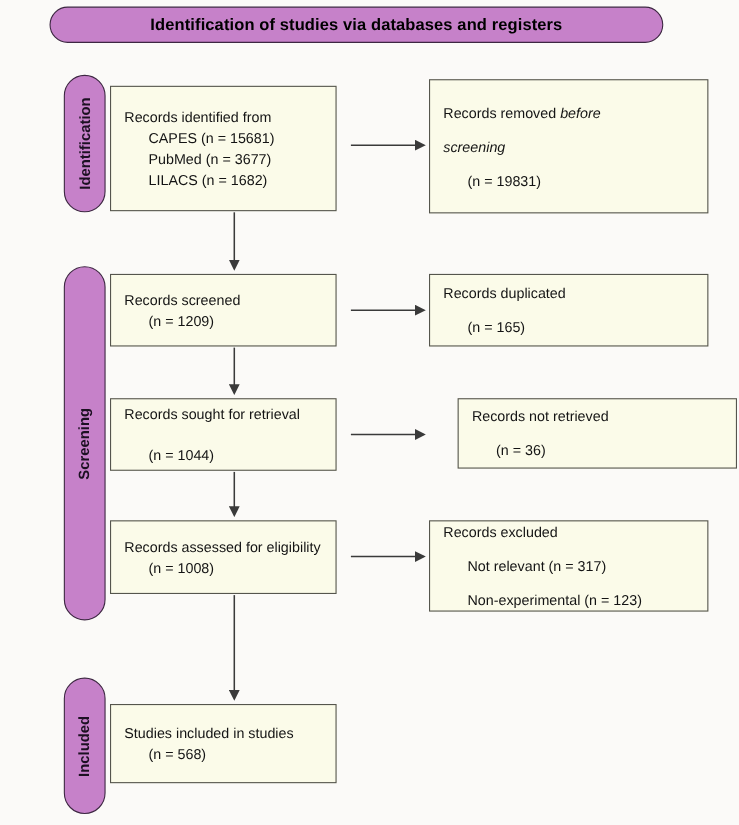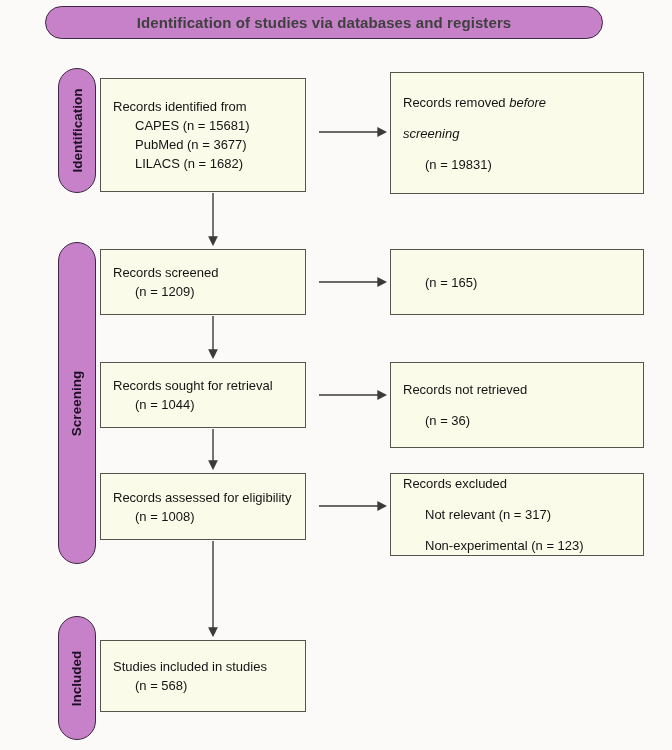--- a/index.html
+++ b/index.html
@@ -25,21 +25,21 @@
     border: 1.6px solid #3d2742;
     border-radius: 17px;
     display: flex;
     align-items: center;
     justify-content: center;
     box-sizing: border-box;
   }
   .header-pill .title {
     font-size: 15px;
     font-weight: bold;
-    color: #404040;
+    color: #000000;
     letter-spacing: 0.1px;
   }
   
   .stage-pill {
     position: absolute;
     left: 58px;
     width: 38px;
     background: #c681c9;
     border: 1.6px solid #3d2742;
     border-radius: 19px;
@@ -74,22 +74,22 @@
     line-height: 19px;
     white-space: nowrap;
   }
   .flow-box .line.indent { padding-left: 22px; }
   .col-left  { left: 100px; width: 206px; }
   .col-right { left: 390px; width: 254px; gap: 12px; }
   .box-identified   { top: 78px;  height: 114px; }
   .box-removed      { top: 72px;  height: 122px; }
   .box-screened     { top: 249px; height: 66px; }
   .box-duplicated   { top: 249px; height: 66px; }
-  .box-sought       { top: 362px; height: 66px; }
-  .box-notretrieved { top: 362px; height: 86px; }
+  .box-sought       { top: 362px; height: 66px; justify-content: space-between; }
+  .box-notretrieved { top: 362px; height: 64px; margin-left: 26px; }
   .box-assessed     { top: 473px; height: 67px; }
   .box-excluded     { top: 473px; height: 83px; }
   .box-included     { top: 640px; height: 72px; }
   
   .arrows {
     position: absolute;
     left: 0; top: 0;
     pointer-events: none;
   }
 </style>
@@ -134,20 +134,21 @@
       <div class="line">Studies included in studies</div>
       <div class="line indent">(n = 568)</div>
     </div>
 
   <div class="flow-box col-right box-removed">
       <div class="line">Records removed <em>before</em></div>
       <div class="line"><em>screening</em></div>
       <div class="line indent">(n = 19831)</div>
     </div>
   <div class="flow-box col-right box-duplicated">
+      <div class="line">Records duplicated</div>
       <div class="line indent">(n = 165)</div>
     </div>
   <div class="flow-box col-right box-notretrieved">
       <div class="line">Records not retrieved</div>
       <div class="line indent">(n = 36)</div>
     </div>
   <div class="flow-box col-right box-excluded">
       <div class="line">Records excluded</div>
       <div class="line indent">Not relevant (n = 317)</div>
       <div class="line indent">Non-experimental (n = 123)</div>

